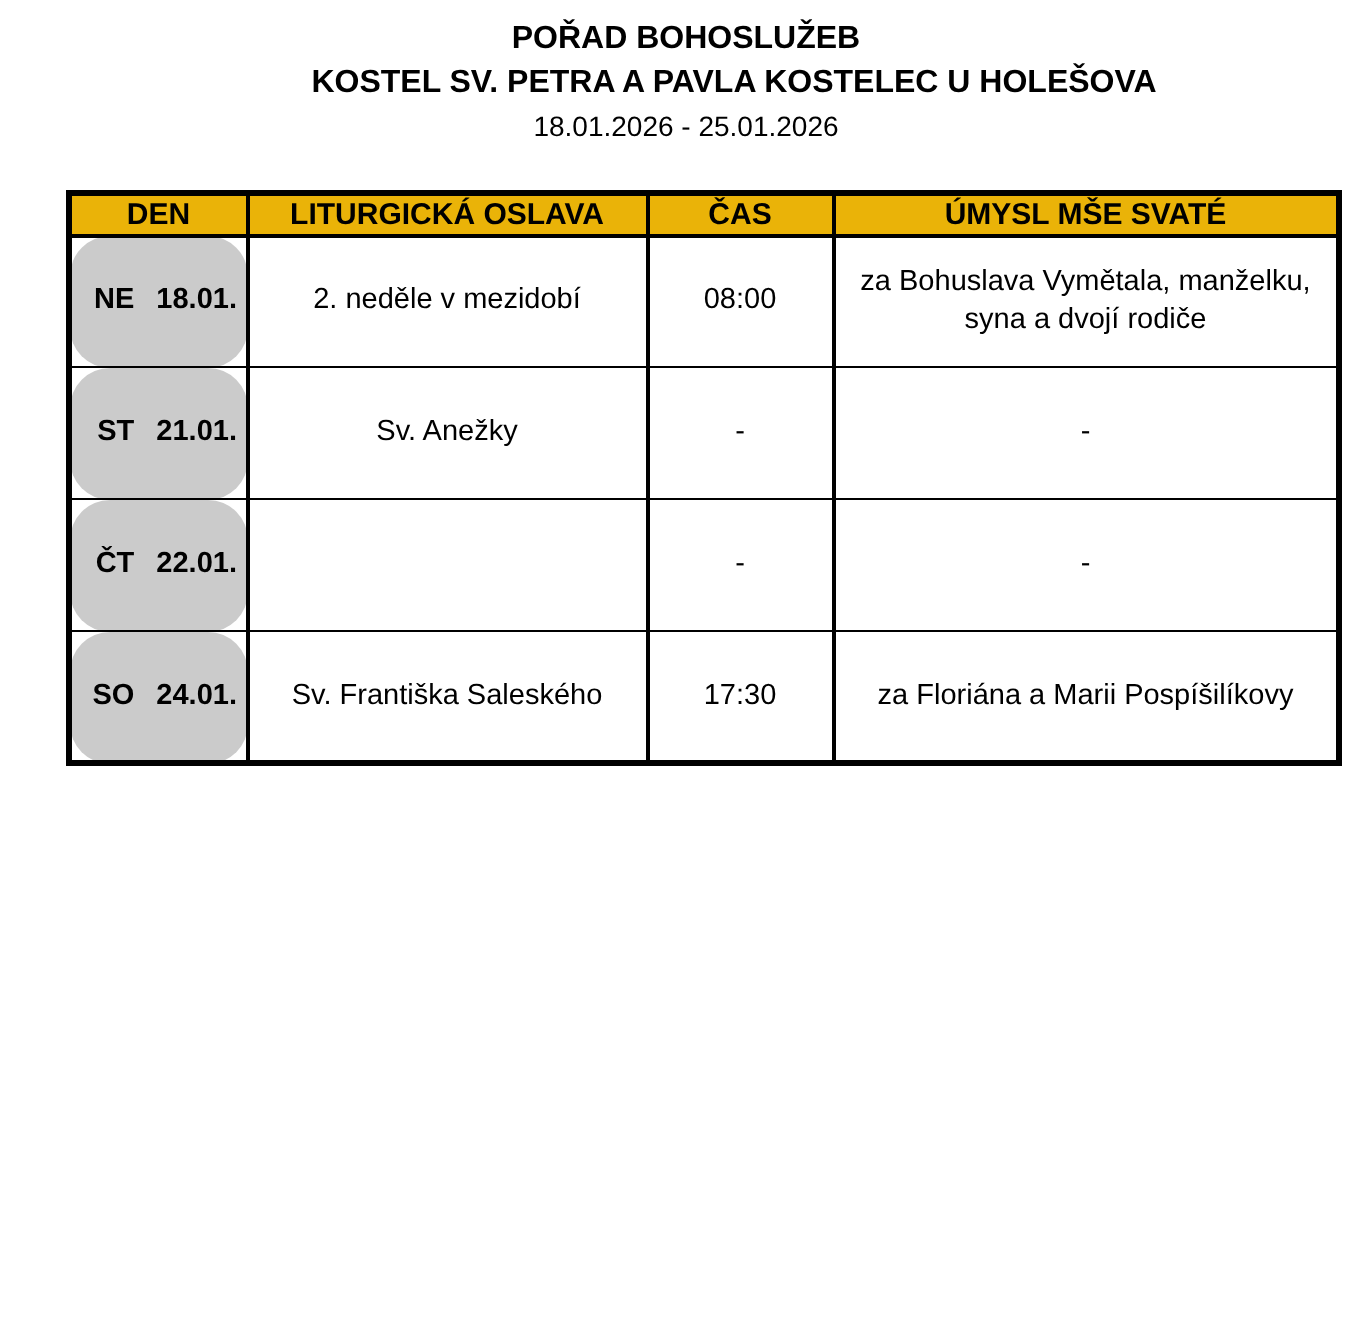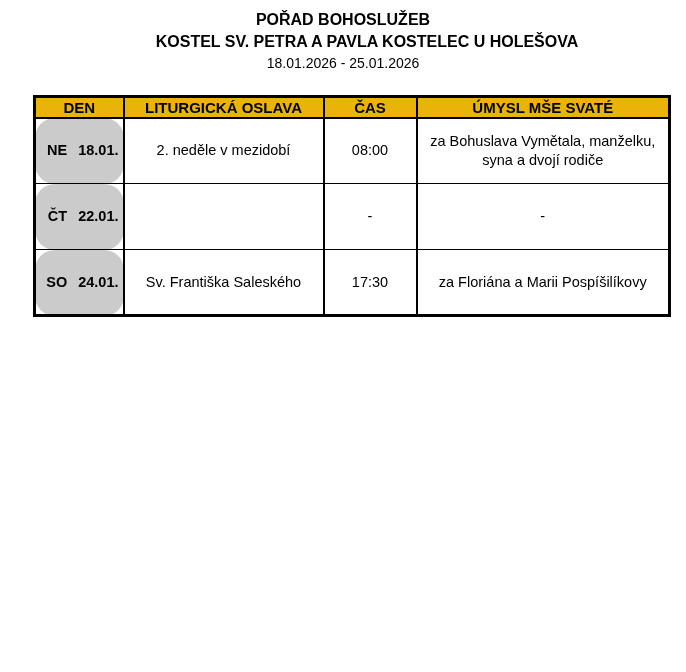--- a/index.html
+++ b/index.html
@@ -89,20 +89,26 @@
       </tr>
     </thead>
     <tbody>
       <tr>
         <td class="day"><span>NE</span><span class="dt">18.01.</span></td>
         <td><span class="wrap-cel">2. neděle v mezidobí</span></td>
         <td>08:00</td>
         <td><span class="wrap-int">za Bohuslava Vymětala, manželku, syna a dvojí rodiče</span></td>
       </tr>
       <tr>
+        <td class="day"><span>ST</span><span class="dt">21.01.</span></td>
+        <td><span class="wrap-cel">Sv. Anežky</span></td>
+        <td>-</td>
+        <td><span class="wrap-int">-</span></td>
+      </tr>
+      <tr>
         <td class="day"><span>ČT</span><span class="dt">22.01.</span></td>
         <td><span class="wrap-cel"></span></td>
         <td>-</td>
         <td><span class="wrap-int">-</span></td>
       </tr>
       <tr>
         <td class="day"><span>SO</span><span class="dt">24.01.</span></td>
         <td><span class="wrap-cel">Sv. Františka Saleského</span></td>
         <td>17:30</td>
         <td><span class="wrap-int">za Floriána a Marii Pospíšilíkovy</span></td>

